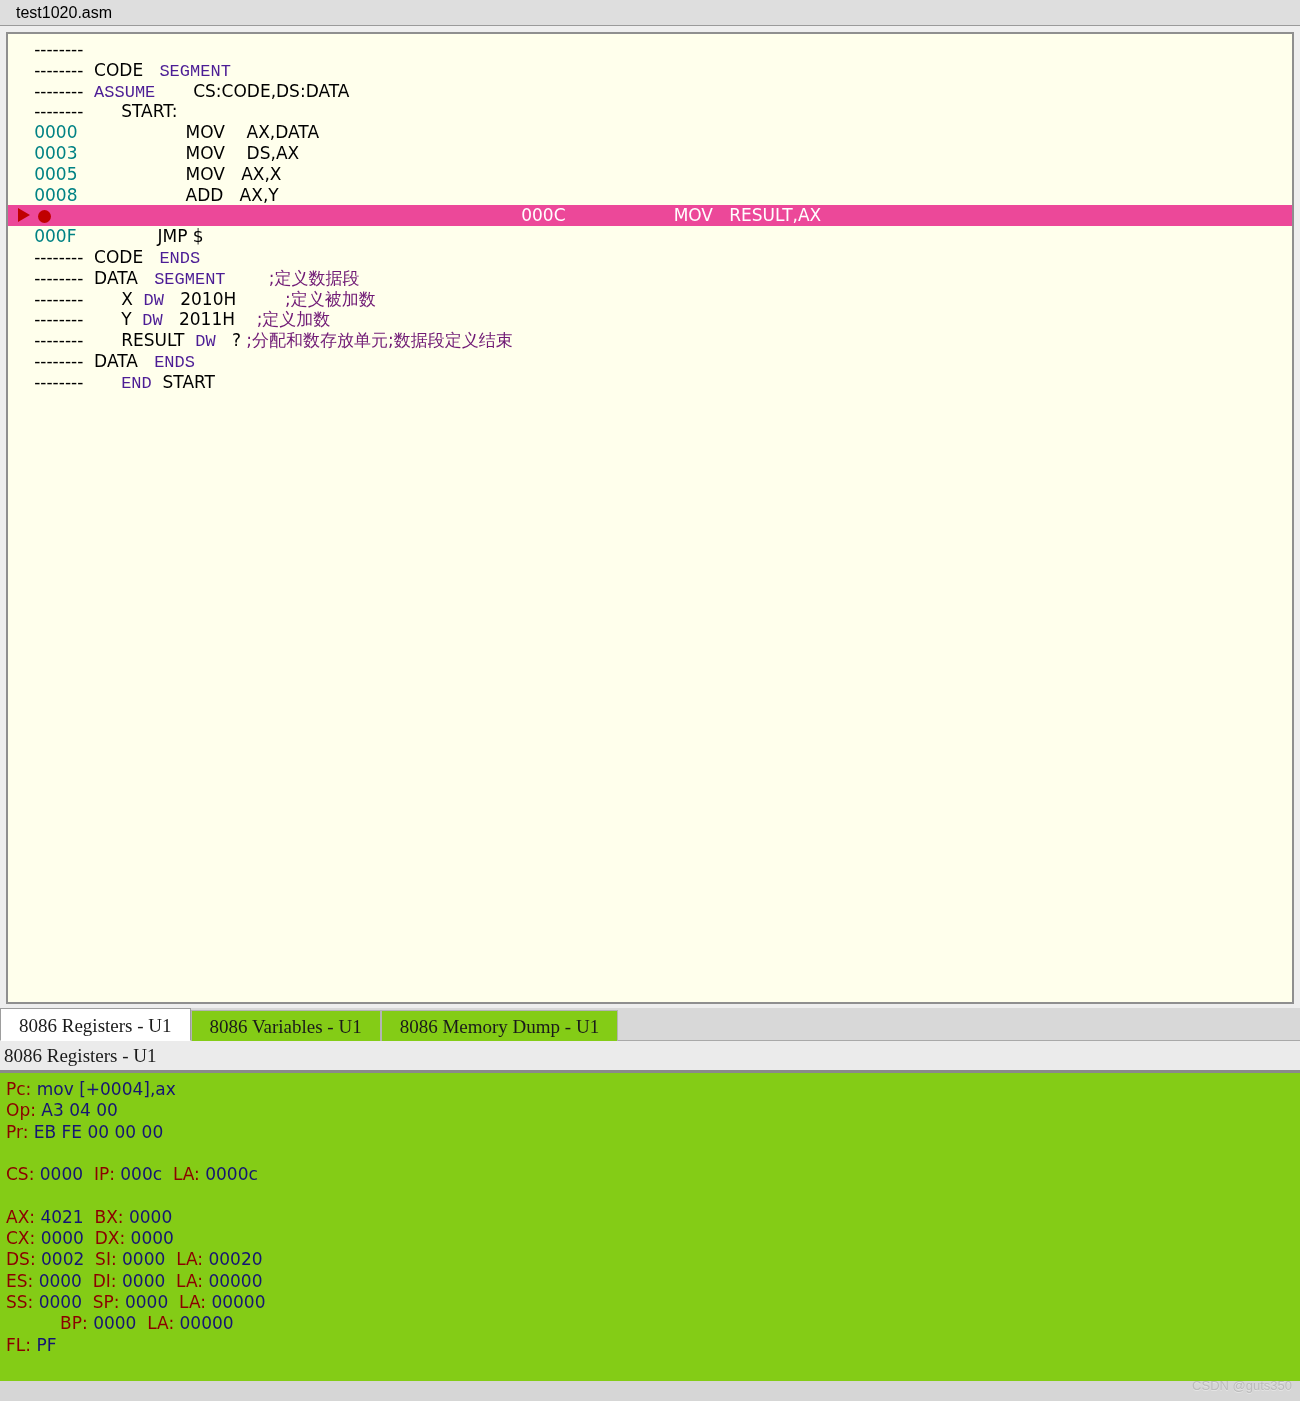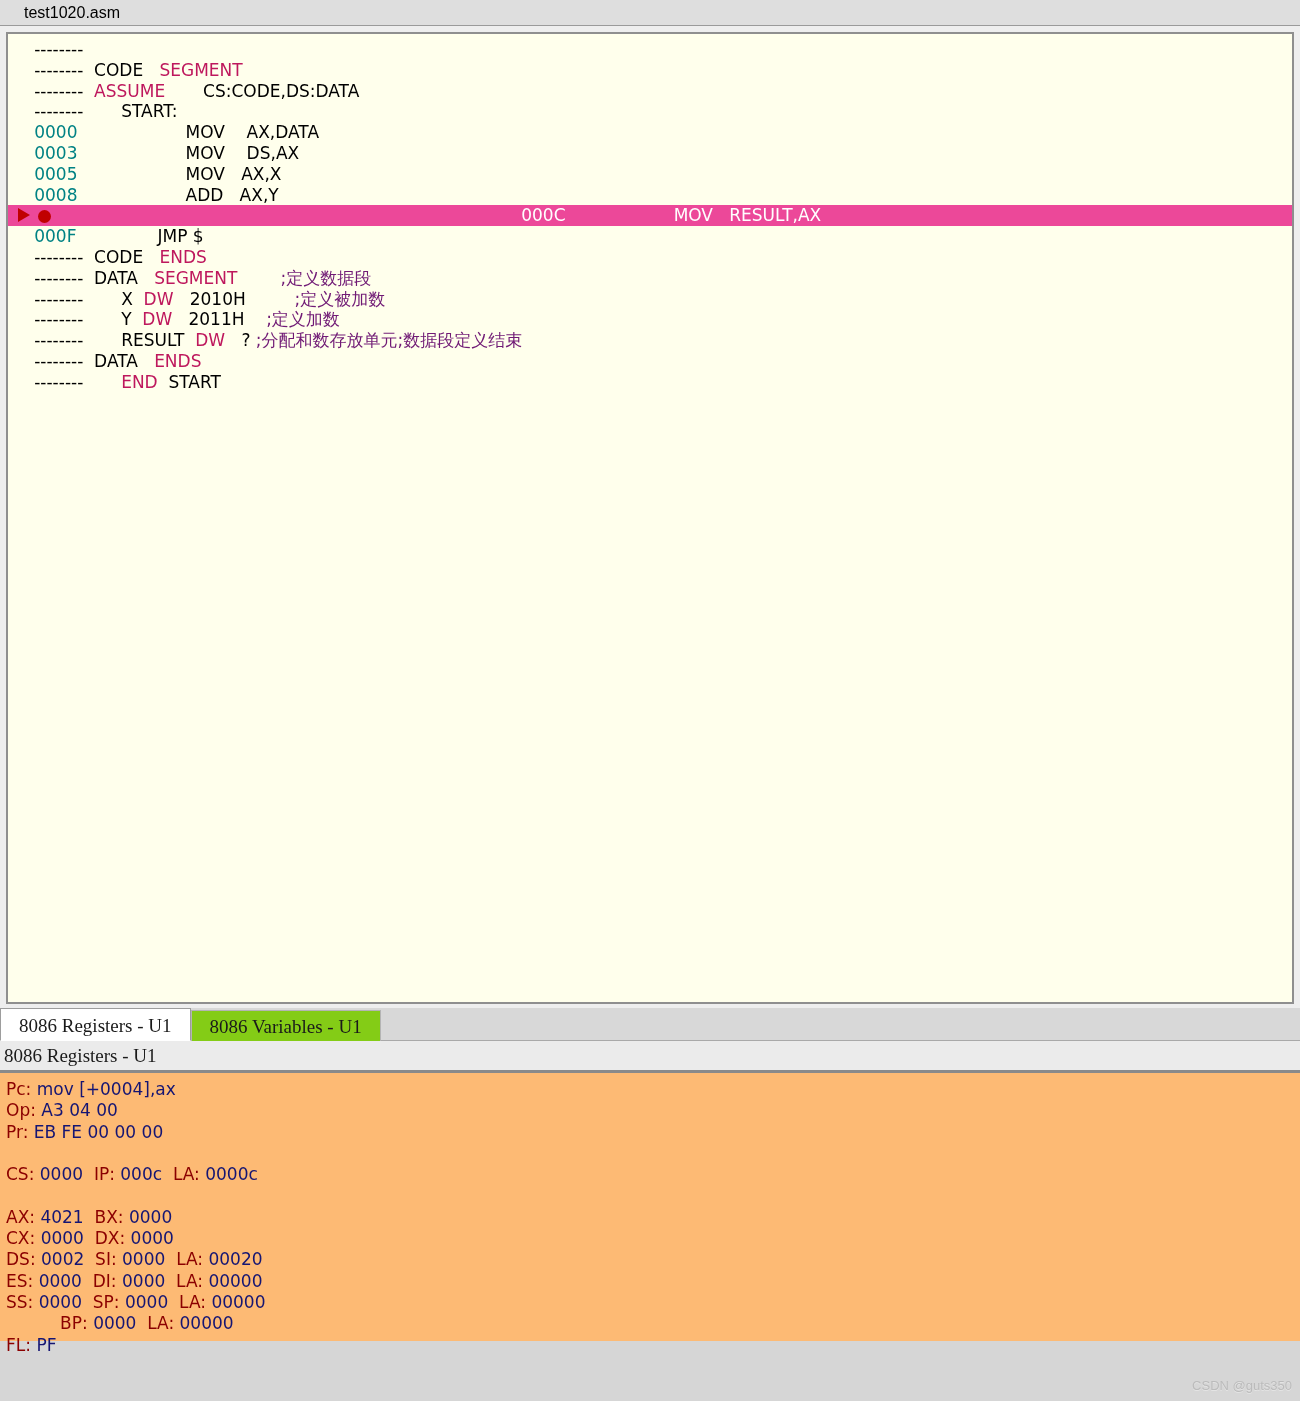--- a/index.html
+++ b/index.html
@@ -18,23 +18,22 @@
     height: 26px;
     background: #dedede;
     border-bottom: 1px solid #9a9a9a;
     display: flex;
     align-items: center;
     box-sizing: border-box;
   }
   #titlebar .tabname {
     font-size: 16px;
     color: #000;
-    padding-left: 4px;
+    padding-left: 16px;
     font-family: "Liberation Sans", sans-serif;
-    margin-left: 20px;
   }
 
   
   #editor-region {
     height: 982px;
     background: #eeeeee;
     padding: 6px 6px 4px 6px;
     box-sizing: border-box;
   }
   #editor {
@@ -64,21 +63,21 @@
     text-align: center;
   }
   .dash {
     color: #000;
     letter-spacing: 0px;
   }
   .addr { color: #008284; }
   .cline.current .addr { color: #ffffff; }
   .kw-mn { color: #000000; margin-top: 42px; }
   .cline.current .kw-mn { color: #ffffff; }
-  .kw-dir { color: #be185d; }
+  .kw-dir { color: #4c1d95; font-family: Liberation Mono, monospace; }
   .comment {
     color: #701a75;
     font-family: "DejaVu Sans", sans-serif;
   }
   .marker-arrow {
     position: absolute;
     left: 10px; top: 3px;
     width: 0; height: 0;
     border-left: 12px solid #c00000;
     border-top: 7px solid transparent;
@@ -143,26 +142,26 @@
     color: #1a1a1a;
     display: flex;
     align-items: center;
     padding-left: 4px;
     box-sizing: border-box;
     border-bottom: 3px solid #8a8a8a;
   }
 
   
   #reg-panel {
-    background: #fdba74;
+    background: #84cc16;
     font-family: "DejaVu Sans", sans-serif;
     font-size: 17px;
     line-height: 21.3px;
     padding: 6px 0 0 6px;
-    height: 268px;
+    height: 308px;
     box-sizing: border-box;
     white-space: pre;
     position: relative;
   }
   .rline { height: 21.3px; white-space: pre; }
   .rlabel { color: #8b0000; }
   .rval { color: #151573; }
   .rspace { height: 21.3px; }
 
   #watermark {
@@ -183,19 +182,20 @@
 
 <div id="editor-region">
   <div id="editor">
     <div class="code-area" id="code-area"><div class="cline"><span class="dash">   --------</span><span>  </span><span></span></div><div class="cline"><span class="dash">   --------</span><span>  </span><span><span class="kw-mn">CODE</span><span class="">   </span><span class="kw-dir">SEGMENT</span></span></div><div class="cline"><span class="dash">   --------</span><span>  </span><span><span class="kw-dir">ASSUME</span><span class="">       </span><span class="kw-mn">CS:CODE,DS:DATA</span></span></div><div class="cline"><span class="dash">   --------</span><span>  </span><span><span class="">     </span><span class="kw-mn">START:</span></span></div><div class="cline"><span class="addr">   0000</span><span>      </span><span><span class="">              </span><span class="kw-mn">MOV</span><span class="">    </span><span class="kw-mn">AX,DATA</span></span></div><div class="cline"><span class="addr">   0003</span><span>      </span><span><span class="">              </span><span class="kw-mn">MOV</span><span class="">    </span><span class="kw-mn">DS,AX</span></span></div><div class="cline"><span class="addr">   0005</span><span>      </span><span><span class="">              </span><span class="kw-mn">MOV</span><span class="">   </span><span class="kw-mn">AX,X</span></span></div><div class="cline"><span class="addr">   0008</span><span>      </span><span><span class="">              </span><span class="kw-mn">ADD</span><span class="">   </span><span class="kw-mn">AX,Y</span></span></div><div class="cline current"><div class="marker-arrow"></div><div class="marker-bp"></div><span class="addr">      000C</span><span>      </span><span><span class="">              </span><span class="kw-mn">MOV</span><span class="">   </span><span class="kw-mn">RESULT,AX</span></span></div><div class="cline"><span class="addr">   000F</span><span>      </span><span><span class="">         </span><span class="kw-mn">JMP</span><span class=""> </span><span class="kw-mn">$</span></span></div><div class="cline"><span class="dash">   --------</span><span>  </span><span><span class="kw-mn">CODE</span><span class="">   </span><span class="kw-dir">ENDS</span></span></div><div class="cline"><span class="dash">   --------</span><span>  </span><span><span class="kw-mn">DATA</span><span class="">   </span><span class="kw-dir">SEGMENT</span><span class="">        </span><span class="comment">;定义数据段</span></span></div><div class="cline"><span class="dash">   --------</span><span>  </span><span><span class="">     </span><span class="kw-mn">X</span><span class="">  </span><span class="kw-dir">DW</span><span class="">   </span><span class="kw-mn">2010H</span><span class="">         </span><span class="comment">;定义被加数</span></span></div><div class="cline"><span class="dash">   --------</span><span>  </span><span><span class="">     </span><span class="kw-mn">Y</span><span class="">  </span><span class="kw-dir">DW</span><span class="">   </span><span class="kw-mn">2011H</span><span class="">    </span><span class="comment">;定义加数</span></span></div><div class="cline"><span class="dash">   --------</span><span>  </span><span><span class="">     </span><span class="kw-mn">RESULT</span><span class="">  </span><span class="kw-dir">DW</span><span class="">   </span><span class="kw-mn">?</span><span class=""> </span><span class="comment">;分配和数存放单元;数据段定义结束</span></span></div><div class="cline"><span class="dash">   --------</span><span>  </span><span><span class="kw-mn">DATA</span><span class="">   </span><span class="kw-dir">ENDS</span></span></div><div class="cline"><span class="dash">   --------</span><span>  </span><span><span class="">     </span><span class="kw-dir">END</span><span class="">  </span><span class="kw-mn">START</span></span></div></div>
   </div>
 </div>
 
 <div id="tabstrip">
     <div class="ptab active">8086 Registers - U1</div>
     <div class="ptab">8086 Variables - U1</div>
+    <div class="ptab">8086 Memory Dump - U1</div>
   </div>
 
 <div id="panel-caption">8086 Registers - U1</div>
 
 <div id="reg-panel"><div class="rline"><span class="rlabel">Pc:</span><span> </span><span class="rval">mov [+0004],ax</span></div><div class="rline"><span class="rlabel">Op:</span><span> </span><span class="rval">A3 04 00</span></div><div class="rline"><span class="rlabel">Pr:</span><span> </span><span class="rval">EB FE 00 00 00</span></div><div class="rspace"></div><div class="rline"><span class="rlabel">CS:</span><span> </span><span class="rval">0000  </span><span class="rlabel">IP:</span><span> </span><span class="rval">000c  </span><span class="rlabel">LA:</span><span> </span><span class="rval">0000c</span></div><div class="rspace"></div><div class="rline"><span class="rlabel">AX:</span><span> </span><span class="rval">4021  </span><span class="rlabel">BX:</span><span> </span><span class="rval">0000</span></div><div class="rline"><span class="rlabel">CX:</span><span> </span><span class="rval">0000  </span><span class="rlabel">DX:</span><span> </span><span class="rval">0000</span></div><div class="rline"><span class="rlabel">DS:</span><span> </span><span class="rval">0002  </span><span class="rlabel">SI:</span><span> </span><span class="rval">0000  </span><span class="rlabel">LA:</span><span> </span><span class="rval">00020</span></div><div class="rline"><span class="rlabel">ES:</span><span> </span><span class="rval">0000  </span><span class="rlabel">DI:</span><span> </span><span class="rval">0000  </span><span class="rlabel">LA:</span><span> </span><span class="rval">00000</span></div><div class="rline"><span class="rlabel">SS:</span><span> </span><span class="rval">0000  </span><span class="rlabel">SP:</span><span> </span><span class="rval">0000  </span><span class="rlabel">LA:</span><span> </span><span class="rval">00000</span></div><div class="rline"><span class="rlabel">   </span><span> </span><span class="rval">      </span><span class="rlabel">BP:</span><span> </span><span class="rval">0000  </span><span class="rlabel">LA:</span><span> </span><span class="rval">00000</span></div><div class="rline"><span class="rlabel">FL:</span><span> </span><span class="rval">PF</span></div></div>
 
 <div id="watermark">CSDN @guts350</div>
 
 </body></html>

